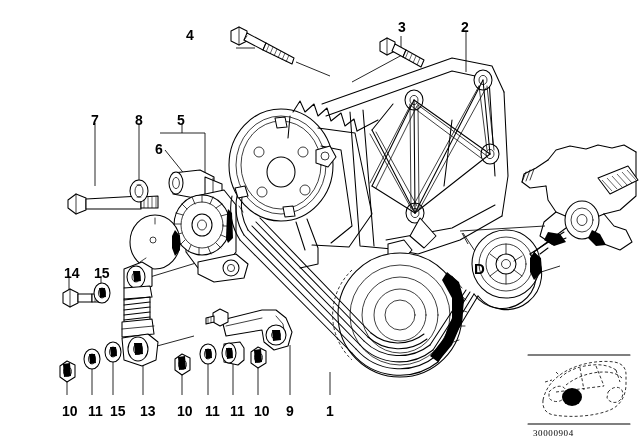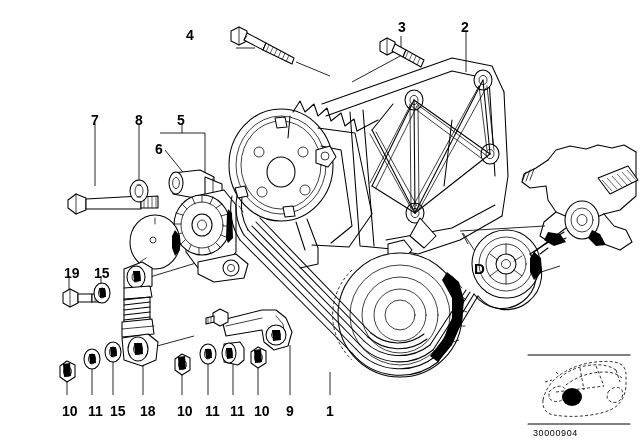--- a/index.html
+++ b/index.html
@@ -20,21 +20,21 @@
     font-family:"Liberation Sans", sans-serif;
     color:#000;
     white-space:nowrap;
     user-select:none;
   }
   .callout.dim{font-size:15px;}
   .idtext{
     position:absolute;
     font-size:9px;
     letter-spacing:0.6px;
-    font-family:Liberation Sans, sans-serif;
+    font-family:Liberation Serif, serif;
     color:#000;
     white-space:nowrap;
   }
 </style>
 </head>
 <body>
 
 <div id="sheet">
 
   <svg id="art" viewBox="0 0 640 448" xmlns="http://www.w3.org/2000/svg">
@@ -531,27 +531,27 @@
   </svg>
 
   <div id="callout-layer">
       <div class="callout" style="left: 186px; top: 28px;">4</div>
       <div class="callout" style="left: 398px; top: 20px;">3</div>
       <div class="callout" style="left: 461px; top: 20px;">2</div>
       <div class="callout" style="left: 91px; top: 113px;">7</div>
       <div class="callout" style="left: 135px; top: 113px;">8</div>
       <div class="callout" style="left: 177px; top: 113px;">5</div>
       <div class="callout" style="left: 155px; top: 142px;">6</div>
-      <div class="callout" style="left: 64px; top: 266px;">19</div>
+      <div class="callout" style="left: 64px; top: 266px;">14</div>
       <div class="callout" style="left: 94px; top: 266px;">15</div>
       <div class="callout dim" style="left: 474px; top: 262px;">D</div>
       <div class="callout" style="left: 62px; top: 404px;">10</div>
       <div class="callout" style="left: 88px; top: 404px;">11</div>
       <div class="callout" style="left: 110px; top: 404px;">15</div>
-      <div class="callout" style="left: 140px; top: 404px;">18</div>
+      <div class="callout" style="left: 140px; top: 404px;">13</div>
       <div class="callout" style="left: 177px; top: 404px;">10</div>
       <div class="callout" style="left: 205px; top: 404px;">11</div>
       <div class="callout" style="left: 230px; top: 404px;">11</div>
       <div class="callout" style="left: 254px; top: 404px;">10</div>
       <div class="callout" style="left: 286px; top: 404px;">9</div>
       <div class="callout" style="left: 326px; top: 404px;">1</div>
     </div>
 
   <div class="idtext" style="left:533px;top:428px;">30000904</div>
 

